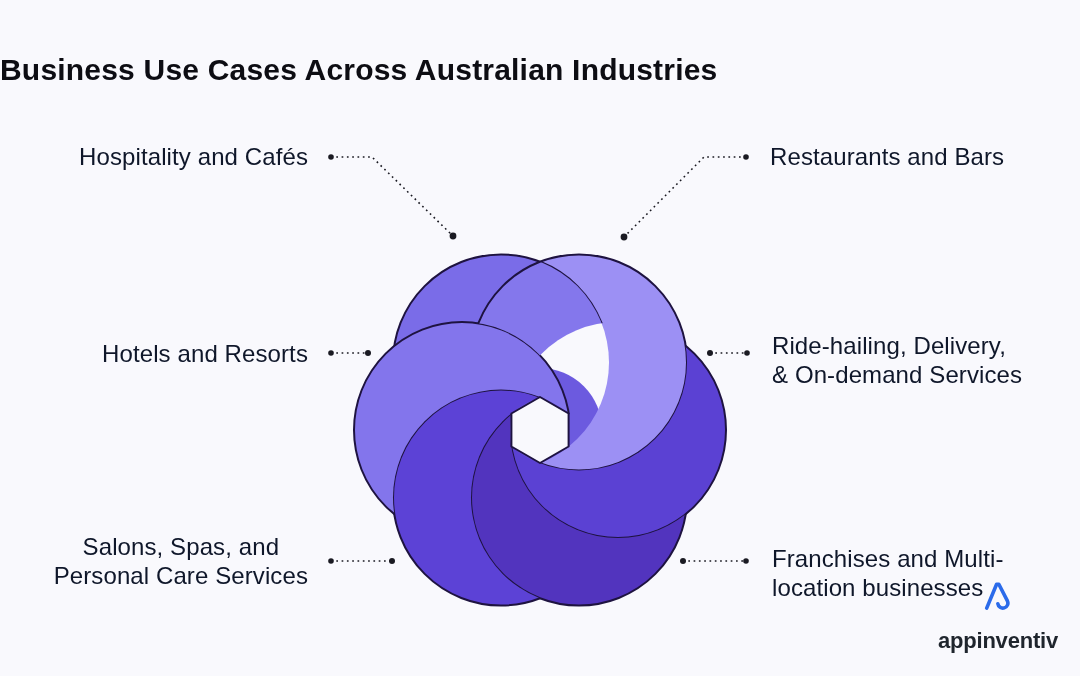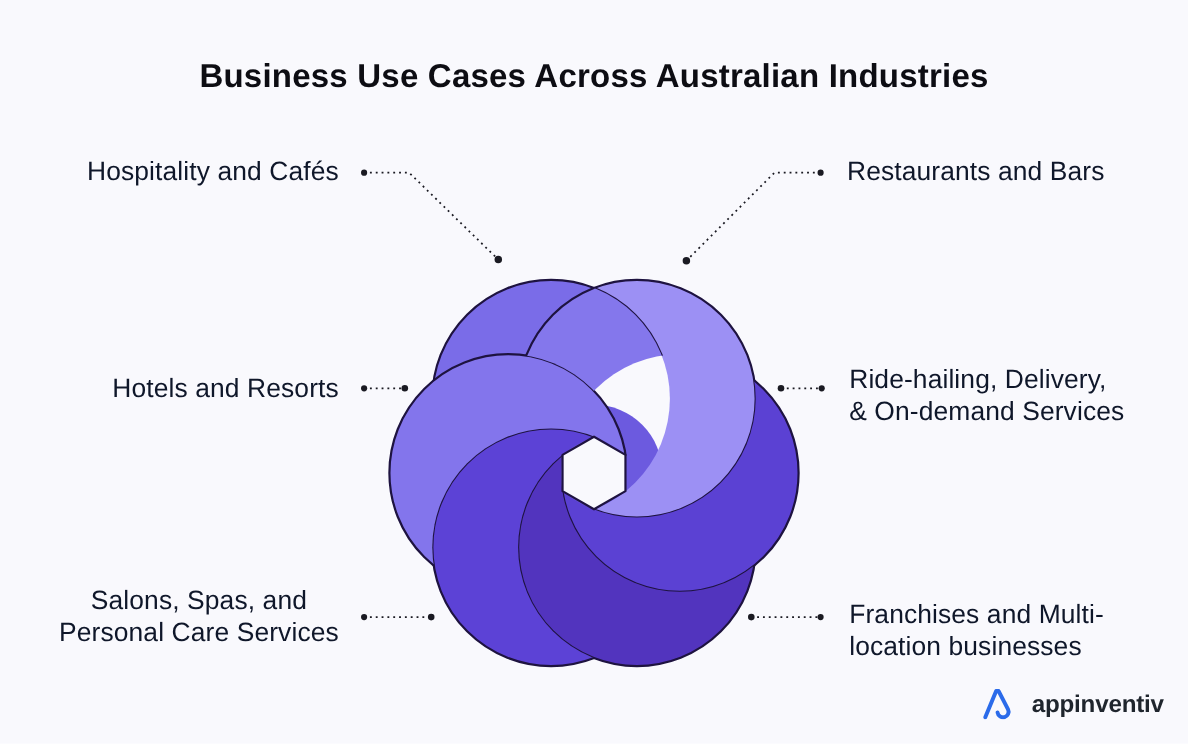--- a/index.html
+++ b/index.html
@@ -5,40 +5,40 @@
   html,body{margin:0;padding:0;}
   .canvas{
     position:relative;
     width:1080px;height:676px;
     background:#F9F9FD;
     overflow:hidden;
     font-family:"Liberation Sans",sans-serif;
   }
   .title{
     position:absolute;top:53px;left:0;width:100%;
-    text-align:center;
+    text-align:left;
     font-size:30px;font-weight:700;color:#0D0D13;
     letter-spacing:0.2px;
   }
   #diagram{position:absolute;left:0;top:0;width:1080px;height:676px;}
   .lbl{
     position:absolute;
     font-size:24px;font-weight:400;color:#0f172a;
     line-height:29px;white-space:pre-line;letter-spacing:0.1px;
   }
   .lbl.right-al{text-align:right;}
   #lbl-hospitality{right:772px;top:142px;}
   #lbl-restaurants{left:770px;top:142px;}
   #lbl-hotels{right:772px;top:339px;}
   #lbl-ride{left:772px;top:331px;}
   #lbl-salons{right:772px;top:532px;text-align:center;}
   #lbl-franchises{left:772px;top:532px;margin-top:12px;}
   .logo{
     position:absolute;right:22px;bottom:22px;
-    display:flex;align-items:center;gap:18px;
+    display:flex;align-items:center;gap:18px;flex-direction:column;
   }
   .logo-mark{width:27px;height:29px;display:block;}
   .logo-text{font-size:22px;font-weight:600;letter-spacing:-0.2px;}
 </style>
 </head>
 <body>
 
 <div class="canvas" id="canvas" style="background: rgb(249, 249, 253);">
 
   <div class="title">Business Use Cases Across Australian Industries</div>

